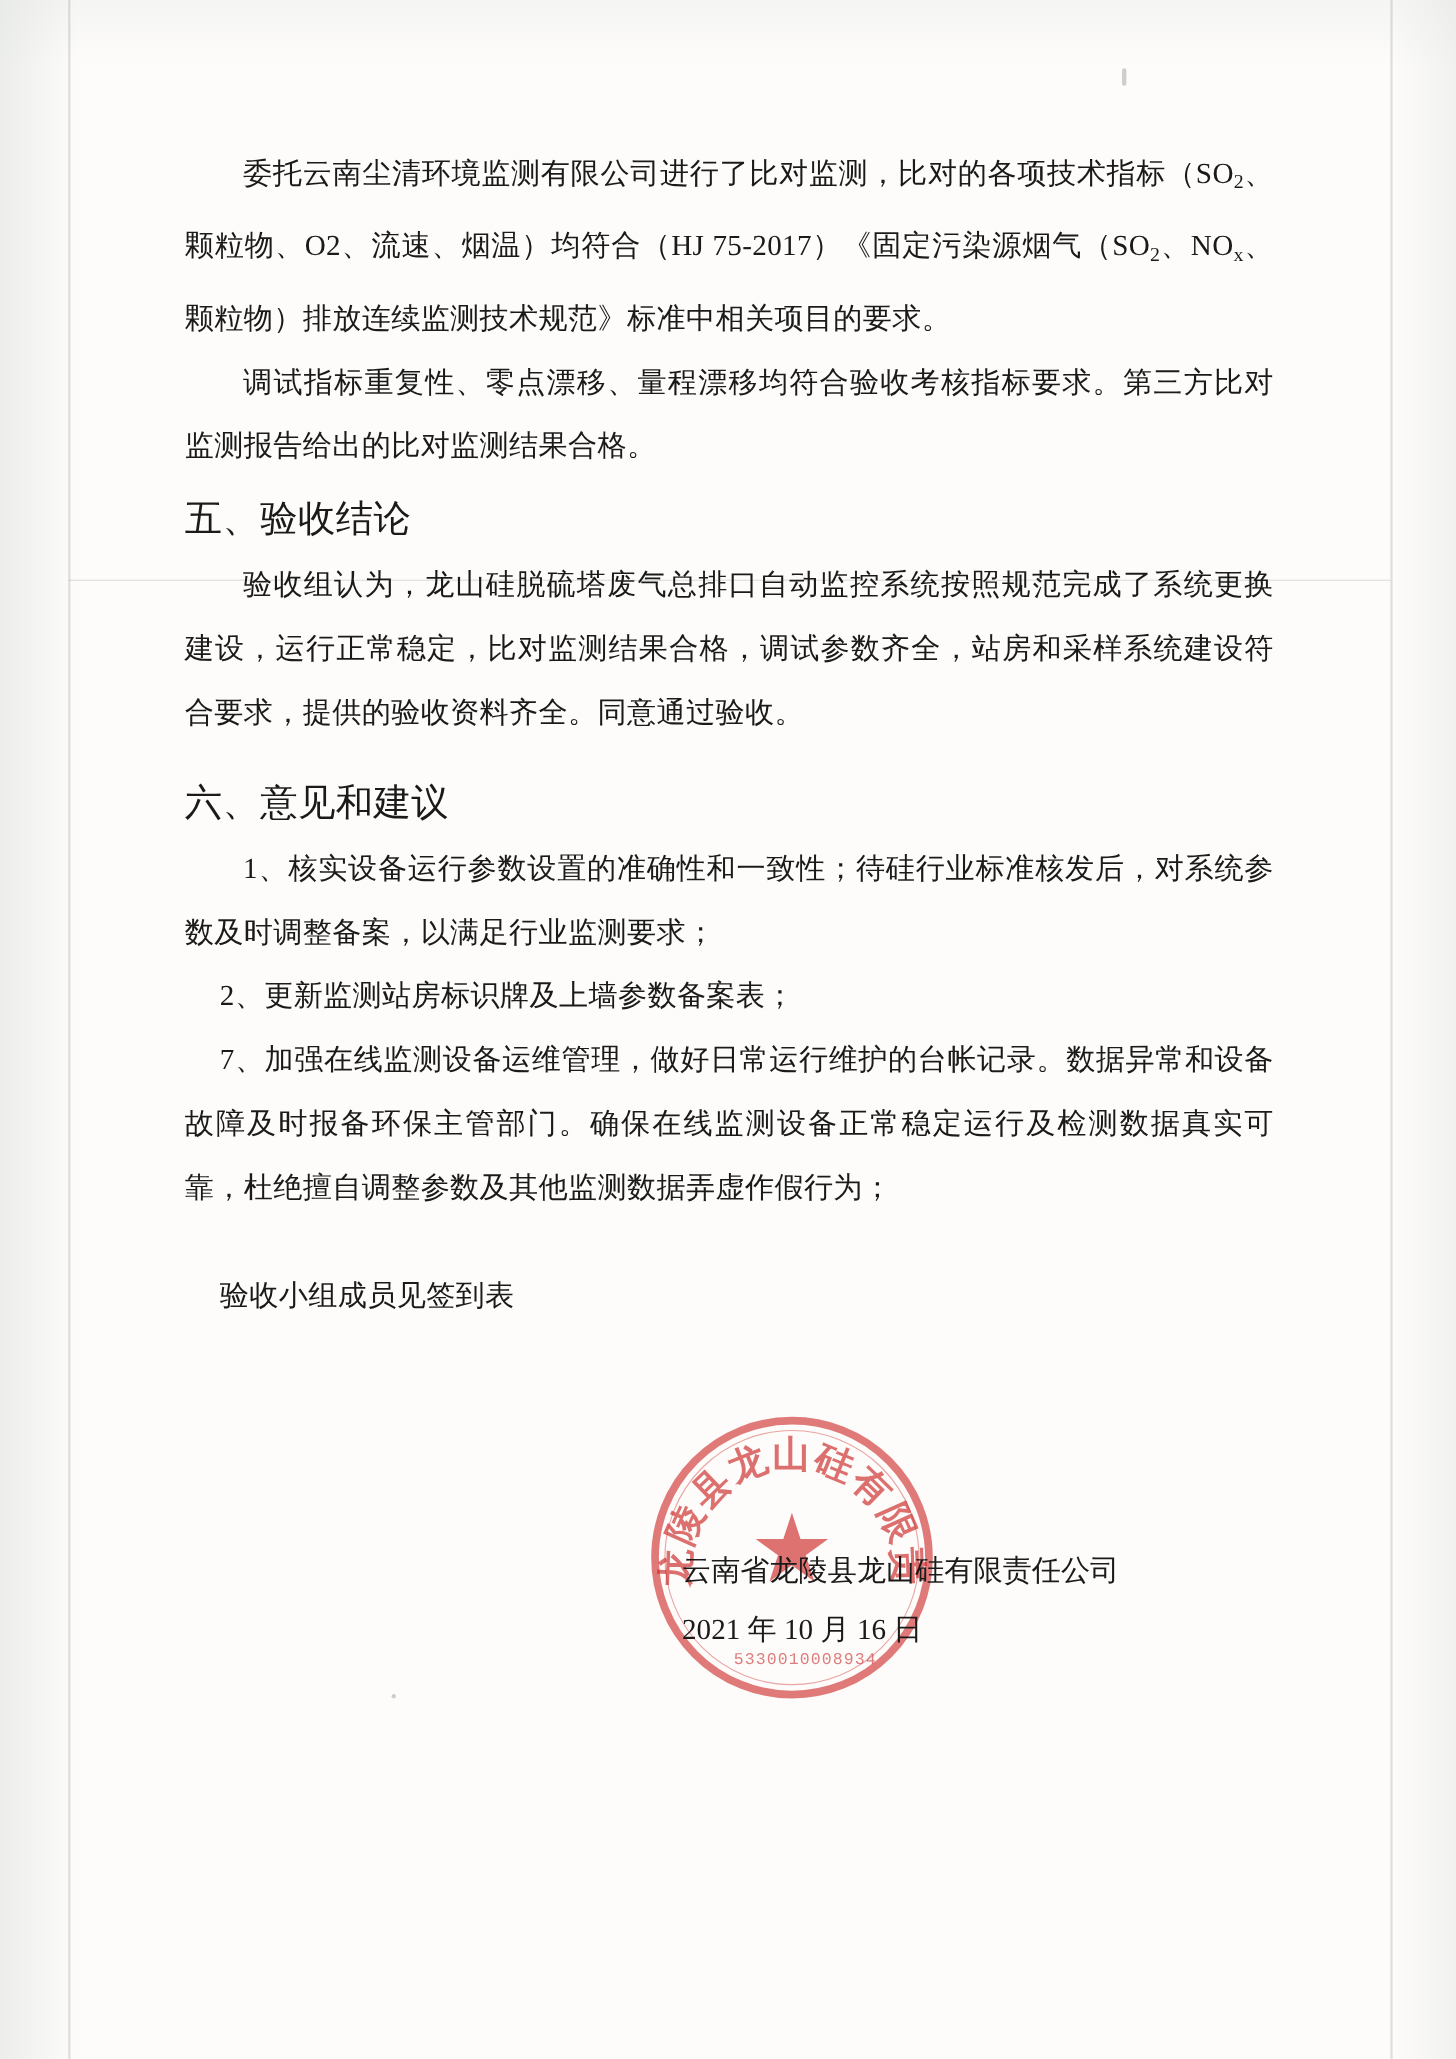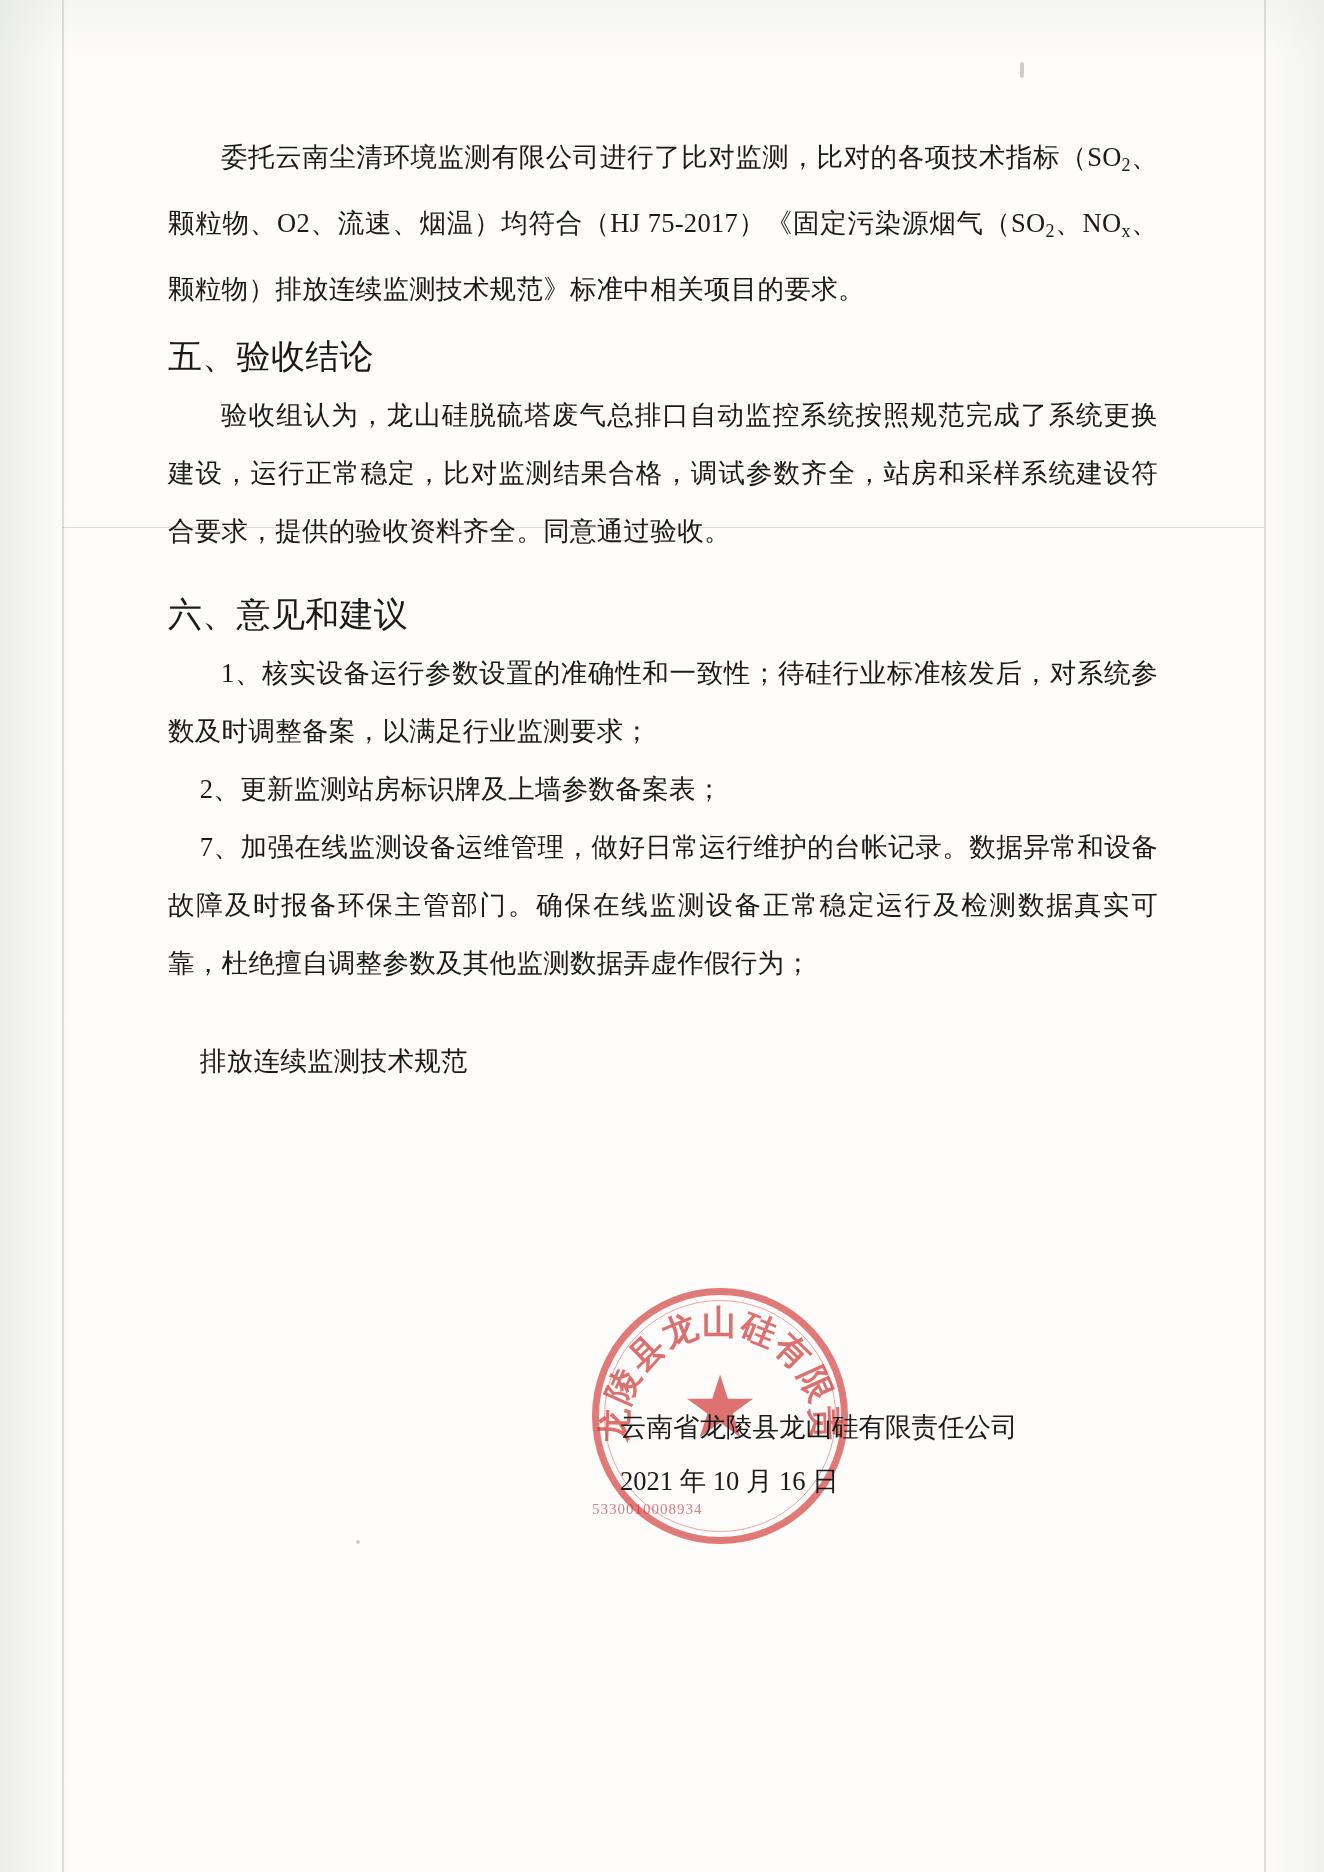--- a/index.html
+++ b/index.html
@@ -107,26 +107,27 @@
     left: 50%;
     top: 47%;
     transform: translate(-50%, -50%);
     font-size: 86px;
     color: rgba(205, 42, 42, 0.66);
     line-height: 1;
   }
   .seal .code {
     position: absolute;
     bottom: 26px;
-    left: 0;
+    left: 12px;
     width: 100%;
+    text-align: center;
     font-size: 15px;
     letter-spacing: 1px;
     color: rgba(200, 45, 45, 0.62);
-    font-family: Liberation Serif, serif;
+    font-family: Liberation Mono, monospace;
   }
   .seal-text {
     fill: rgba(203, 40, 40, 0.66);
     font-size: 34px;
     font-family: "Liberation Serif", serif;
     font-weight: bold;
     letter-spacing: 2px;
   }
   .speck {
     position: absolute;
@@ -147,36 +148,37 @@
   <div class="speck" style="left:1020px; top:62px; width:4px; height:16px; border-radius:2px;"></div>
   <div class="speck" style="left:356px; top:1540px; width:4px; height:4px;"></div>
 
   <div class="content">
 
     <p class="indent">
       委托云南尘清环境监测有限公司进行了比对监测，比对的各项技术指标（SO<sub>2</sub>、颗粒物、O2、流速、烟温）均符合（HJ 75-2017）《固定污染源烟气（SO<sub>2</sub>、NO<sub>x</sub>、颗粒物）排放连续监测技术规范》标准中相关项目的要求。
     </p>
 
 
+    <p class="indent">调试指标重复性、零点漂移、量程漂移均符合验收考核指标要求。第三方比对监测报告给出的比对监测结果合格。</p>
 
     <div class="gap-sm"></div>
     <p class="heading">五、验收结论</p>
     <p class="indent">验收组认为，龙山硅脱硫塔废气总排口自动监控系统按照规范完成了系统更换建设，运行正常稳定，比对监测结果合格，调试参数齐全，站房和采样系统建设符合要求，提供的验收资料齐全。同意通过验收。</p>
 
     <div class="gap-md"></div>
     <p class="heading">六、意见和建议</p>
 
     <div class="rec-block">
       <p class="indent">1、核实设备运行参数设置的准确性和一致性；待硅行业标准核发后，对系统参数及时调整备案，以满足行业监测要求；</p>
       <p class="indent-small">2、更新监测站房标识牌及上墙参数备案表；</p>
       <p class="indent-small">7、加强在线监测设备运维管理，做好日常运行维护的台帐记录。数据异常和设备故障及时报备环保主管部门。确保在线监测设备正常稳定运行及检测数据真实可靠，杜绝擅自调整参数及其他监测数据弄虚作假行为；</p>
     </div>
 
     <div class="gap-lg"></div>
-    <p class="indent-small">排放连续监测技术规范</p>
+    <p class="indent-small">验收小组成员见签到表</p>
 
   </div>
 
   <div class="seal">
     <div class="ring"></div>
     <div class="ring-inner"></div>
     <svg viewBox="0 0 256 256">
       <defs>
         <path id="sealArc" d="M 34,140 A 94,94 0 0 1 222,140" fill="none"></path>
       </defs>

